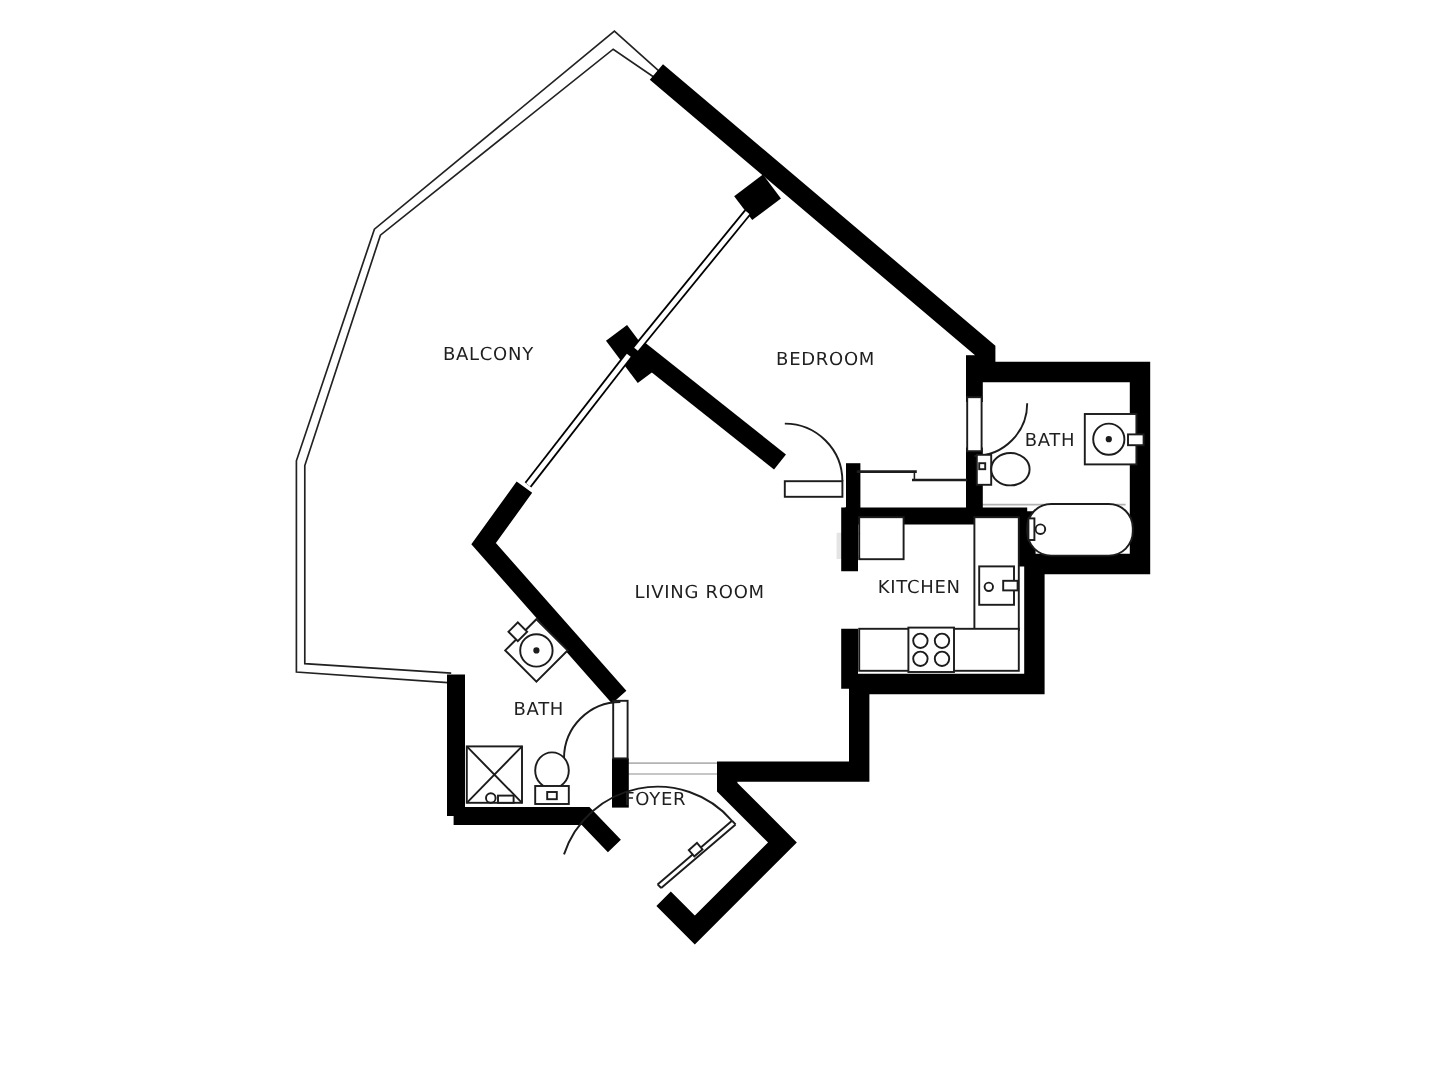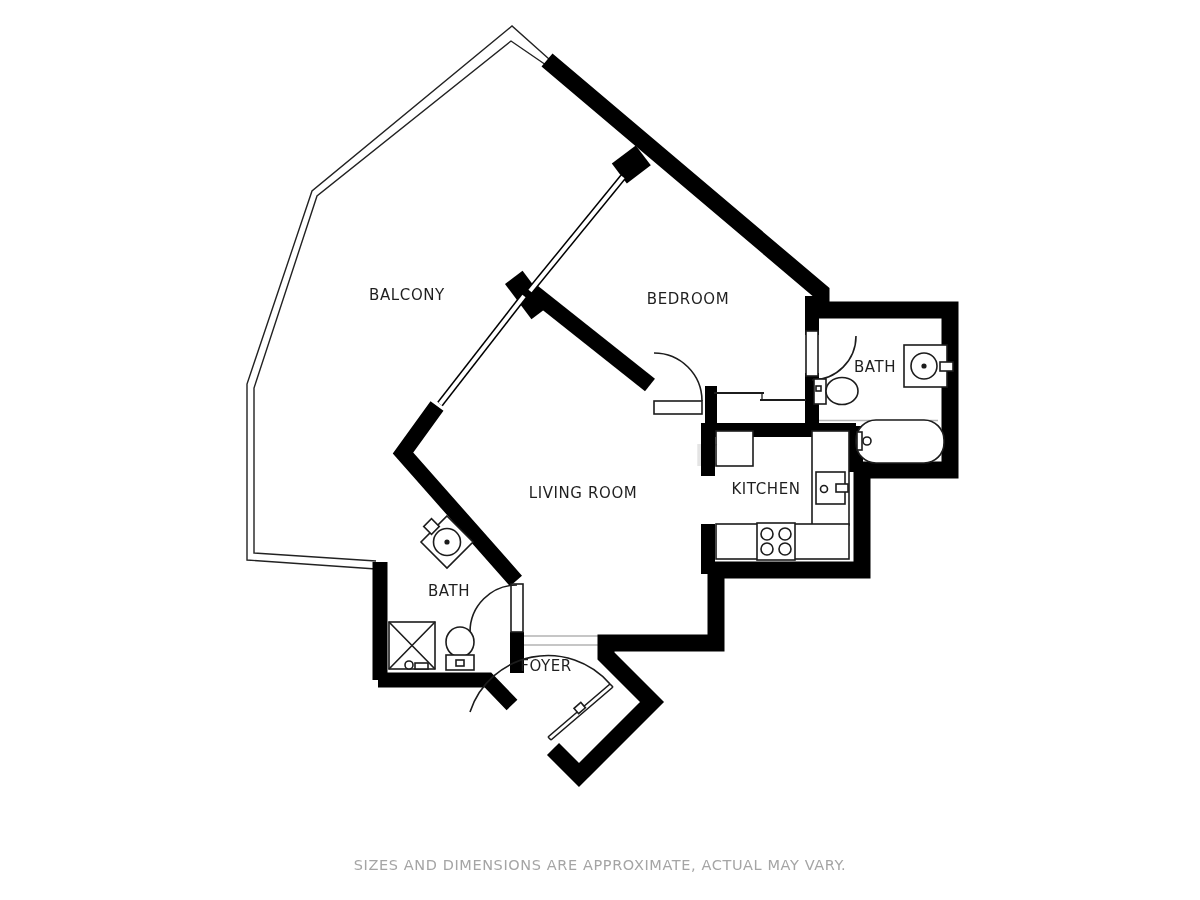--- a/index.html
+++ b/index.html
@@ -155,14 +155,13 @@
     <text class="room-label" x="407" y="300">BALCONY</text>
     <text class="room-label" x="688" y="304">BEDROOM</text>
     <text class="room-label" x="875" y="372">BATH</text>
     <text class="room-label" x="766" y="494">KITCHEN</text>
     <text class="room-label" x="583" y="498">LIVING ROOM</text>
     <text class="room-label" x="449" y="596">BATH</text>
     <text class="room-label" x="546" y="671">FOYER</text>
   </g>
 </svg>
 
-<div class="disclaimer">SIZES AND DIMENSIONS ARE APPROXIMATE, ACTUAL MAY VARY.</div>
 </div>
 
 </body></html>

